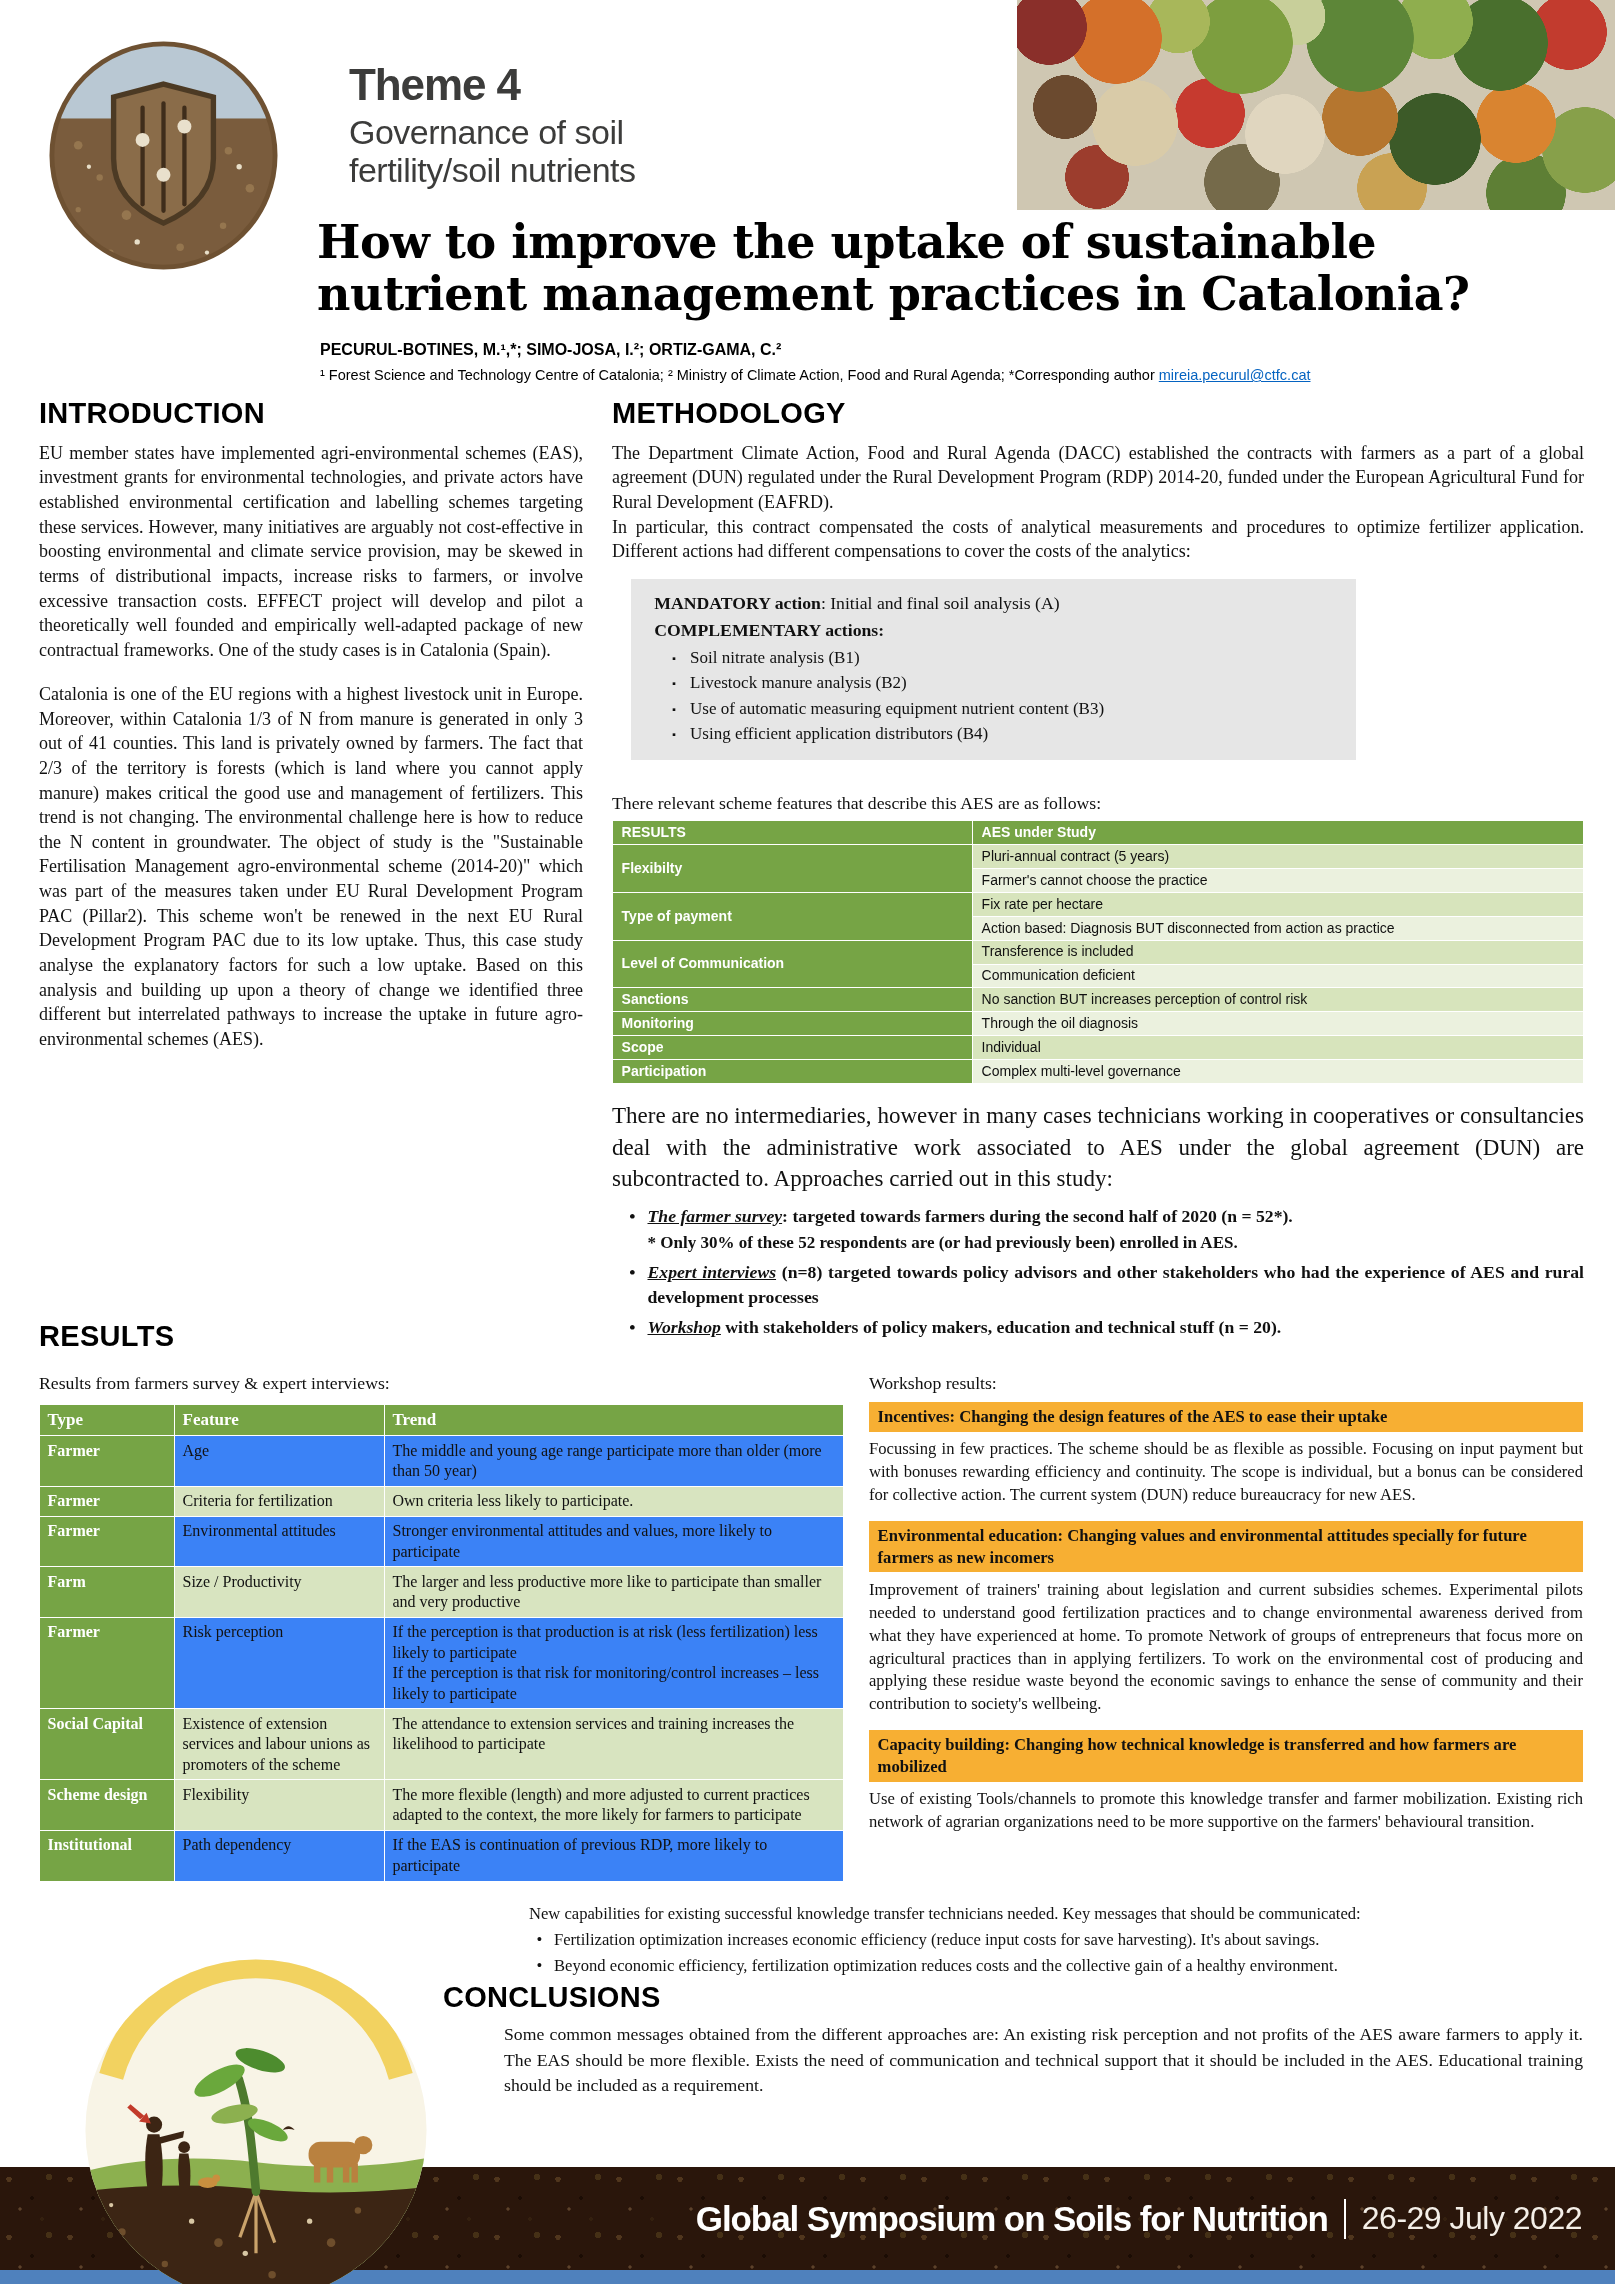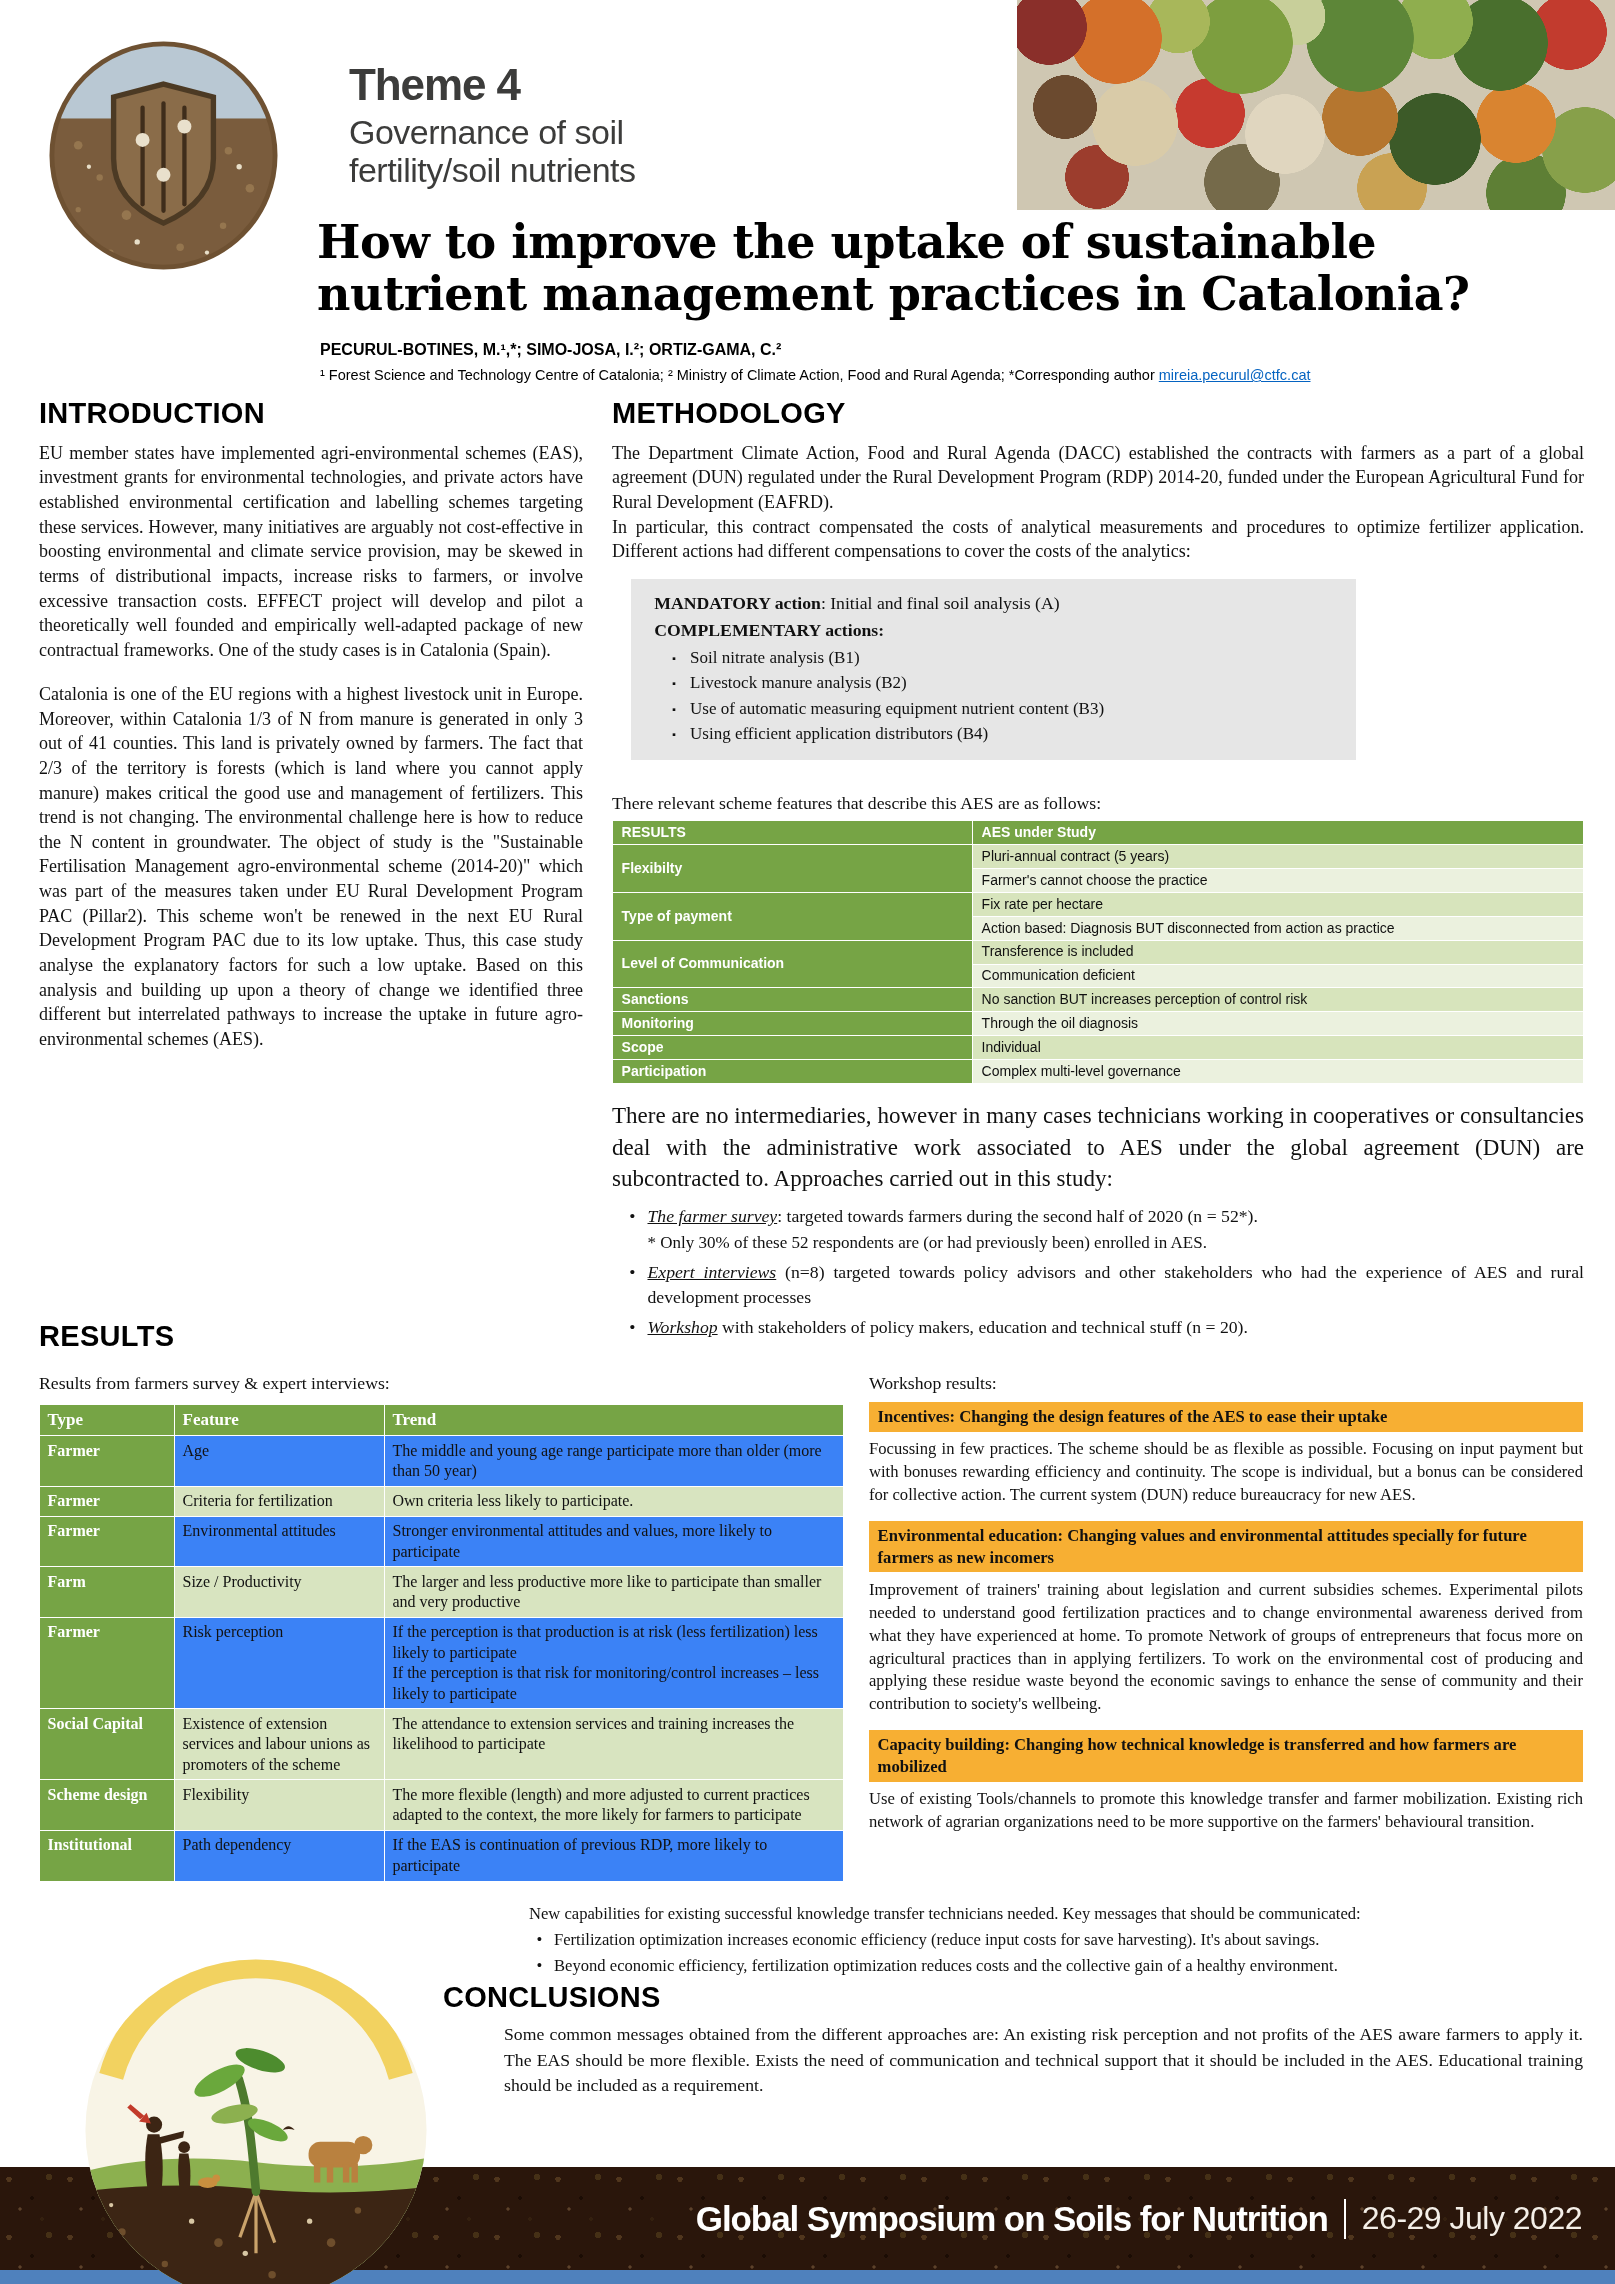--- a/index.html
+++ b/index.html
@@ -81,21 +81,21 @@
   .features-intro { margin-top: 33px; font-size: 17.7px; }
 
   .ftable { border-collapse: collapse; width: 100%; margin-top: 6.4px; font-family: "Liberation Sans", sans-serif; font-size: 14px; line-height: 1.25; }
   .ftable th, .ftable td { border: 1.6px solid #fff; padding: 2.7px 8.6px; text-align: left; vertical-align: middle; }
   .fhead, .flabel { background: #76A445; color: #fff; font-weight: 700; }
   .va { background: #D7E4BC; }
   .vb { background: #EBF1DE; }
 
   .method-outro { margin-top: 16px; font-size: 23px; line-height: 1.38; text-align: justify; }
   .dot-list { list-style: none; margin-top: 8.6px; }
-  .dot-list > li { font-size: 17.7px; line-height: 1.4; margin: 5.4px 0 0 13px; padding-left: 22.5px; position: relative; text-align: justify; }
+  .dot-list > li { font-size: 17.7px; line-height: 1.4; margin: 5.4px 0 0 13px; padding-left: 22.5px; position: relative; text-align: justify; font-weight: bold; }
   .dot-list > li::before { content: "\2022"; position: absolute; left: 4.3px; top: 0; }
   .lead { font-style: italic; text-decoration: underline; }
   .subnote { margin-top: 2.1px; font-size: 17px; }
 
   
   .results-heading { position: absolute; left: 39px; top: 1320px; }
   .results-sub { position: absolute; left: 39px; top: 1373px; font-size: 17.7px; }
 
   .rtable { position: absolute; left: 39px; top: 1404px; width: 805px; border-collapse: collapse; font-size: 16px; line-height: 1.28; }
   .rtable th, .rtable td { border: 1.6px solid #fff; padding: 4.3px 7.5px; vertical-align: top; text-align: left; }

